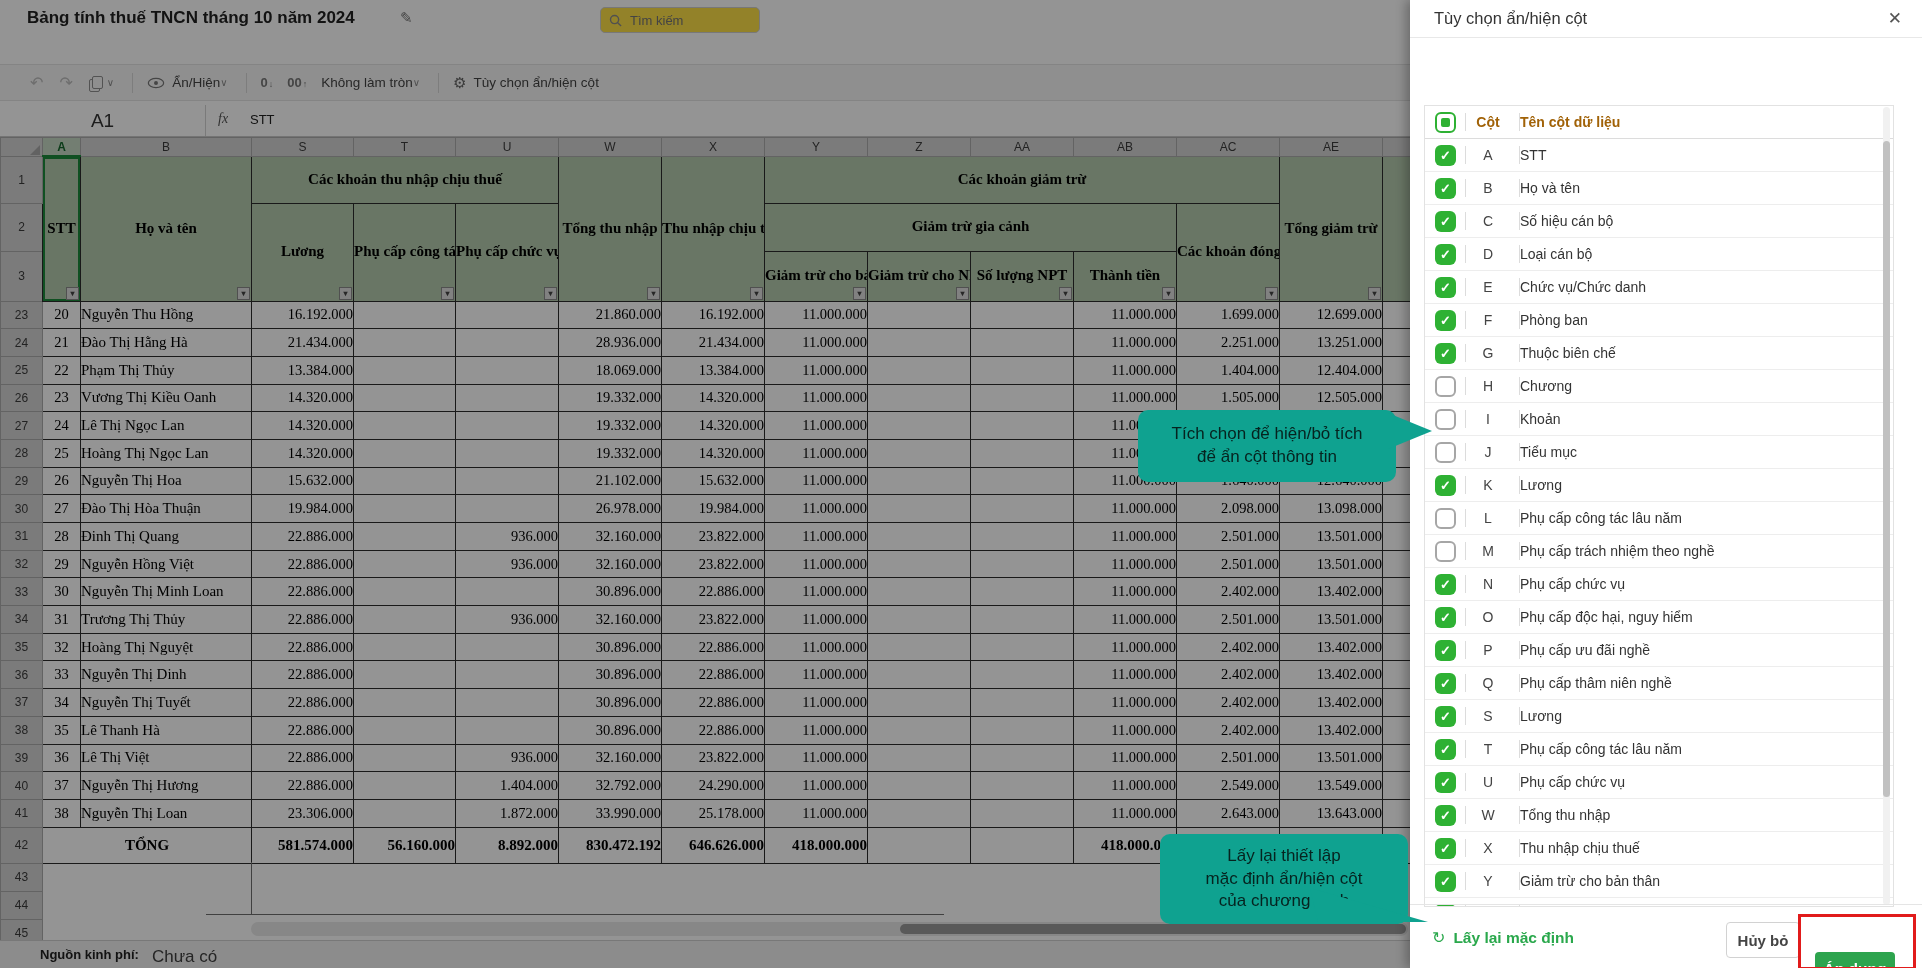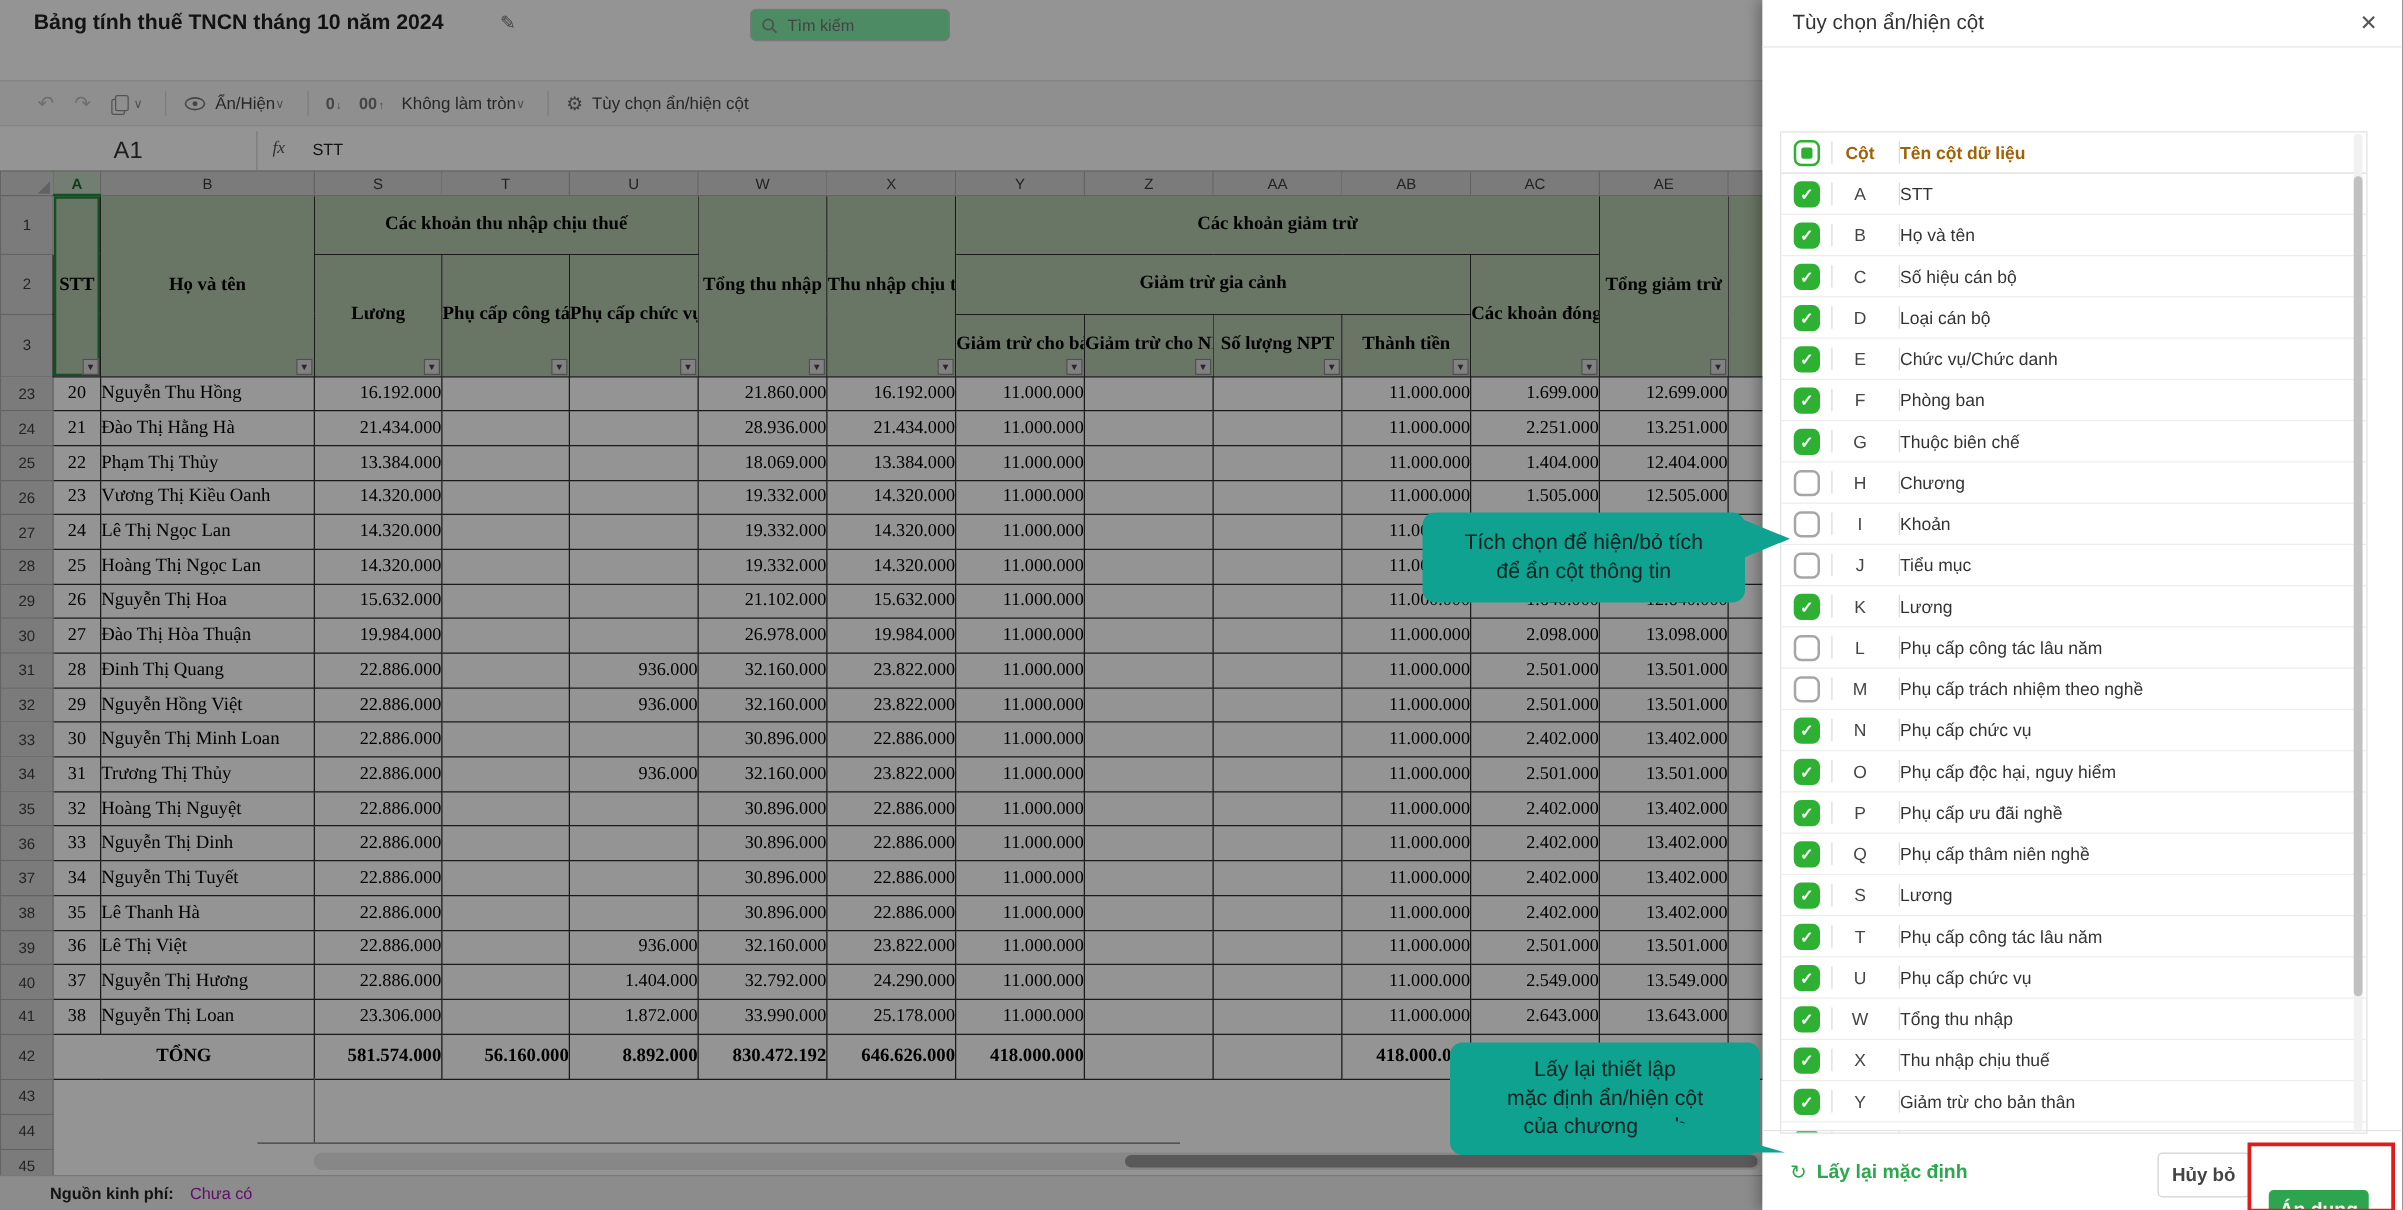--- a/index.html
+++ b/index.html
@@ -4,21 +4,21 @@
 <style>
   html,body{margin:0;padding:0;background:#555;}
   .app{position:relative;width:1922px;height:968px;background:#fff;overflow:hidden;
        font-family:"Liberation Sans",sans-serif;}
   
   .sheet{position:absolute;left:0;top:0;width:1410px;height:968px;background:#ffffff;}
   .titlebar{position:absolute;left:0;top:0;width:1600px;height:38px;background:#fff;}
   .title{position:absolute;left:27px;top:8px;font-size:17px;font-weight:bold;color:#222;}
   .pencil{position:absolute;left:400px;top:9px;font-size:15px;color:#777;cursor:pointer;}
   .topsearch{position:absolute;left:600px;top:7px;width:160px;height:26px;border:1px solid #cfcfcf;
-     border-radius:5px;background:#86efac;display:flex;align-items:center;padding:0 8px;box-sizing:border-box;}
+     border-radius:5px;background:#fde047;display:flex;align-items:center;padding:0 8px;box-sizing:border-box;}
   .topsearch input{border:none;outline:none;background:transparent;font-size:13px;color:#444;width:110px;
      font-family:"Liberation Sans",sans-serif;margin-left:6px;}
   .menubar{position:absolute;left:0;top:38px;width:1410px;height:22px;}
   .menu-item{position:relative;display:inline-block;margin-left:27px;font-size:13.5px;color:#333;cursor:pointer;}
   .menu-item:first-child{margin-left:27px;}
   .menu-item.active{color:#111;font-weight:bold;}
   .menu-item.active::after{content:"";position:absolute;left:-4px;right:-4px;bottom:-6px;height:3px;background:#1d8a3c;}
   .toolbar{position:absolute;left:0;top:64px;width:1410px;height:37px;background:#f7f7f7;
      border-top:1px solid #e3e3e3;border-bottom:1px solid #e3e3e3;display:flex;align-items:center;
      padding-left:30px;box-sizing:border-box;color:#555;}
@@ -65,21 +65,21 @@
   tr.total td{font-weight:bold;font-size:15px;}
   td.total-label{text-align:center;}
   tr.emptyrow{height:28px;}
   tr.emptyrow td.void{background:transparent;border:none;}
   .remnant-v{position:absolute;left:251px;top:862px;width:1px;height:52px;background:#6e6e6e;}
   .remnant-h{position:absolute;left:206px;top:914px;width:738px;height:1px;background:#6e6e6e;}
   .hscroll{position:absolute;left:251px;top:922px;width:1157px;height:14px;background:#e9e9e9;border-radius:7px;cursor:pointer;}
   .hthumb{position:absolute;left:649px;top:2px;width:506px;height:10px;background:#9a9a9a;border-radius:5px;cursor:grab;}
   .statusbar{position:absolute;left:0;top:940px;width:1410px;height:28px;background:#f1f1f1;border-top:1px solid #cfcfcf;}
   .statusbar .lbl{position:absolute;left:40px;top:6px;font-size:13px;color:#222;font-weight:bold;}
-  .statusbar .val{position:absolute;left:152px;top:6px;font-size:13px;color:#a21caf;}
+  .statusbar .val{position:absolute;left:152px;top:6px;font-size:17px;color:#404040;}
   .dim{position:absolute;left:0;top:0;width:1410px;height:968px;background:rgba(0,0,0,0.42);z-index:50;}
   
   .tip{position:absolute;z-index:300;background:#0fa290;border-radius:10px;color:#06231f;
        display:flex;flex-direction:column;align-items:center;justify-content:center;
        font-size:17px;line-height:1.35;text-align:center;}
   .tip1{left:1138px;top:410px;width:258px;height:72px;}
   .tip2{left:1160px;top:834px;width:248px;height:90px;}
   .tail{position:absolute;z-index:300;}
   
   .panel{position:absolute;left:1410px;top:0;width:512px;height:968px;background:#fff;z-index:100;

